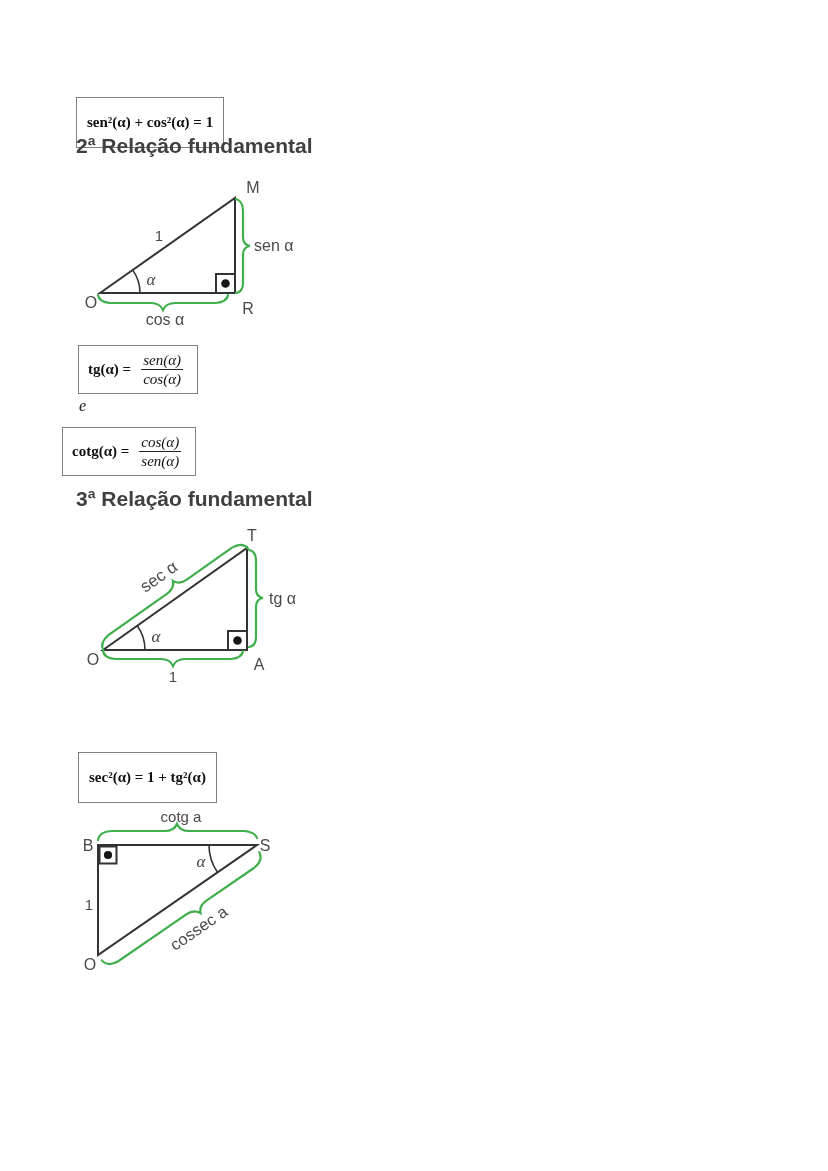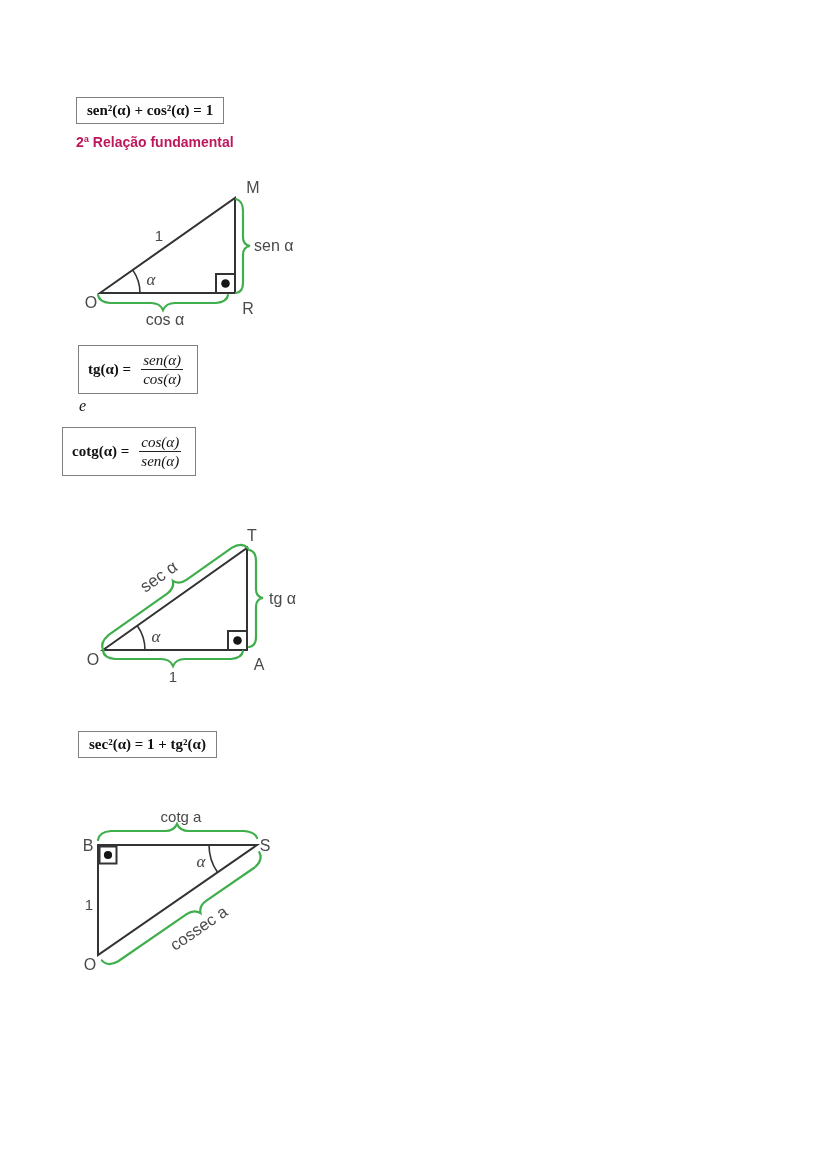--- a/index.html
+++ b/index.html
@@ -1,22 +1,22 @@
 <!DOCTYPE html>
 <html><head>
 <meta charset="utf-8">
 <style>
   html,body{margin:0;padding:0;background:#ffffff;}
   .page{position:relative;width:828px;height:1171px;background:#ffffff;overflow:hidden;
         font-family:"Liberation Serif",serif;color:#111;}
   .abs{position:absolute;}
-  .fbox{border:1px solid #808080;background:#fff;padding:4px 10px;
+  .fbox{border:1px solid #808080;background:#fff;padding:16px 10px;
         font-weight:bold;font-size:15px;white-space:nowrap;width:fit-content;}
   h2.heading{margin:0;font-family:"Liberation Sans",sans-serif;font-weight:bold;
-        font-size:14px;color:#be185d;white-space:nowrap;}
+        font-size:21px;color:#404040;white-space:nowrap;}
   .fracbox{border:1px solid #808080;background:#fff;display:flex;align-items:center;
         gap:10px;padding:5px 14px 5px 9px;width:fit-content;}
   .fracbox .lhs{font-weight:bold;font-size:15px;white-space:nowrap;}
   .frac{display:flex;flex-direction:column;align-items:center;font-style:italic;
         font-size:15px;line-height:1.2;}
   .frac .den{border-top:1.3px solid #222;padding:0 2px;}
   .frac .num{padding:0 2px;}
   .conn{font-style:italic;font-size:16px;}
   .pyth{margin:0;font-style:italic;font-size:15.5px;white-space:nowrap;color:#141414;}
   .pyth .note{margin-left:11px;}
@@ -59,20 +59,21 @@
   <div class="abs conn" style="left:79px;top:397px;">e</div>
 
   <div class="abs fracbox" style="left:62px;top:427px;">
     <span class="lhs">cotg(α) =</span>
     <span class="frac">
       <span class="num">cos(α)</span>
       <span class="den">sen(α)</span>
     </span>
   </div>
 
+  <h2 class="abs heading" style="left:76px;top:487px;">3ª Relação fundamental</h2>
 
   <svg class="abs" style="left:75px;top:525px;" width="260" height="175" viewBox="0 0 260 175">
     <path d="M28,125 L172,23 L172,125 Z" fill="none" stroke="#333" stroke-width="2"></path>
     <rect x="153" y="106" width="19" height="19" fill="#fff" stroke="#333" stroke-width="2"></rect>
     <circle cx="162.5" cy="115.5" r="4.3" fill="#161616"></circle>
     <path d="M62.3,100.7 A42,42 0 0 1 70,125" fill="none" stroke="#333" stroke-width="1.6"></path>
     <g transform="translate(28,125) rotate(-35.3)">
       <path d="M0,1 Q1,-8 13,-9 L85,-9 Q94,-9 97,-16 Q100,-9 109,-9 L164,-9 Q176,-8 177,1" fill="none" stroke="#3fae4c" stroke-width="2.2" stroke-linecap="round"></path>
       <text x="88" y="-22" font-size="17" text-anchor="middle">sec α</text>
     </g>
@@ -80,21 +81,21 @@
     <path d="M28,126 Q29,133 40,134 L86,134 Q95,134 98,141 Q101,134 110,134 L156,134 Q167,133 168,126" fill="none" stroke="#3fae4c" stroke-width="2.2" stroke-linecap="round"></path>
     <text x="177" y="16" font-size="16" text-anchor="middle">T</text>
     <text x="18" y="140" font-size="16" text-anchor="middle">O</text>
     <text x="184" y="145" font-size="16" text-anchor="middle">A</text>
     <text class="greek" x="81" y="117" font-size="17" text-anchor="middle">α</text>
     <text x="194" y="79" font-size="16" text-anchor="start">tg α</text>
     <text x="98" y="157" font-size="15" text-anchor="middle">1</text>
   </svg>
 
 
-  <div class="abs fbox" style="left:78px;top:731px;">sec²(α) = 1 + tg²(α)</div>
+  <div class="abs fbox" style="left:78px;top:752px;">sec²(α) = 1 + tg²(α)</div>
 
 
   <svg class="abs" style="left:75px;top:808px;" width="260" height="175" viewBox="0 0 260 175">
     <path d="M23,37 L182,37 L23,147 Z" fill="none" stroke="#333" stroke-width="2"></path>
     <rect x="24.5" y="38.5" width="17" height="17" fill="#fff" stroke="#333" stroke-width="2"></rect>
     <circle cx="33" cy="47" r="4.1" fill="#161616"></circle>
     <path d="M134,37 A48,48 0 0 0 142.5,64.3" fill="none" stroke="#333" stroke-width="1.6"></path>
     <path d="M23,32 Q24,24 36,23 L90,23 Q99,23 102,16 Q105,23 114,23 L169,23 Q180,24 182,30" fill="none" stroke="#3fae4c" stroke-width="2.2" stroke-linecap="round"></path>
     <g transform="translate(28,154) rotate(-34.5)">
       <path d="M0,-2 Q1,7 13,8 L96,8 Q105,8 108,15 Q111,8 120,8 L178,8 Q190,7 191,-2" fill="none" stroke="#3fae4c" stroke-width="2.2" stroke-linecap="round"></path>

